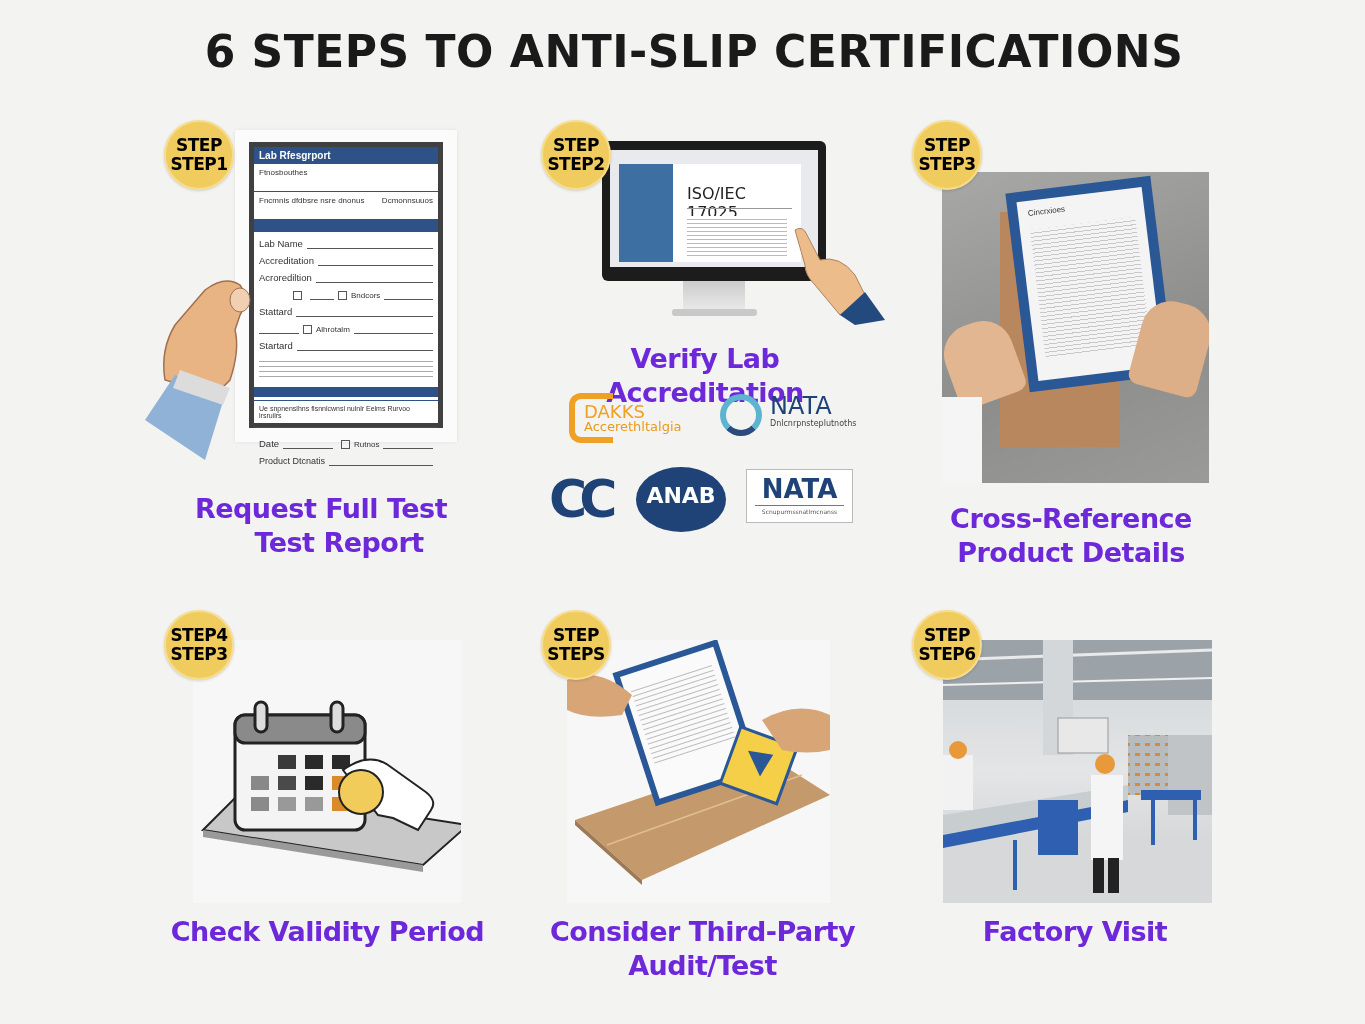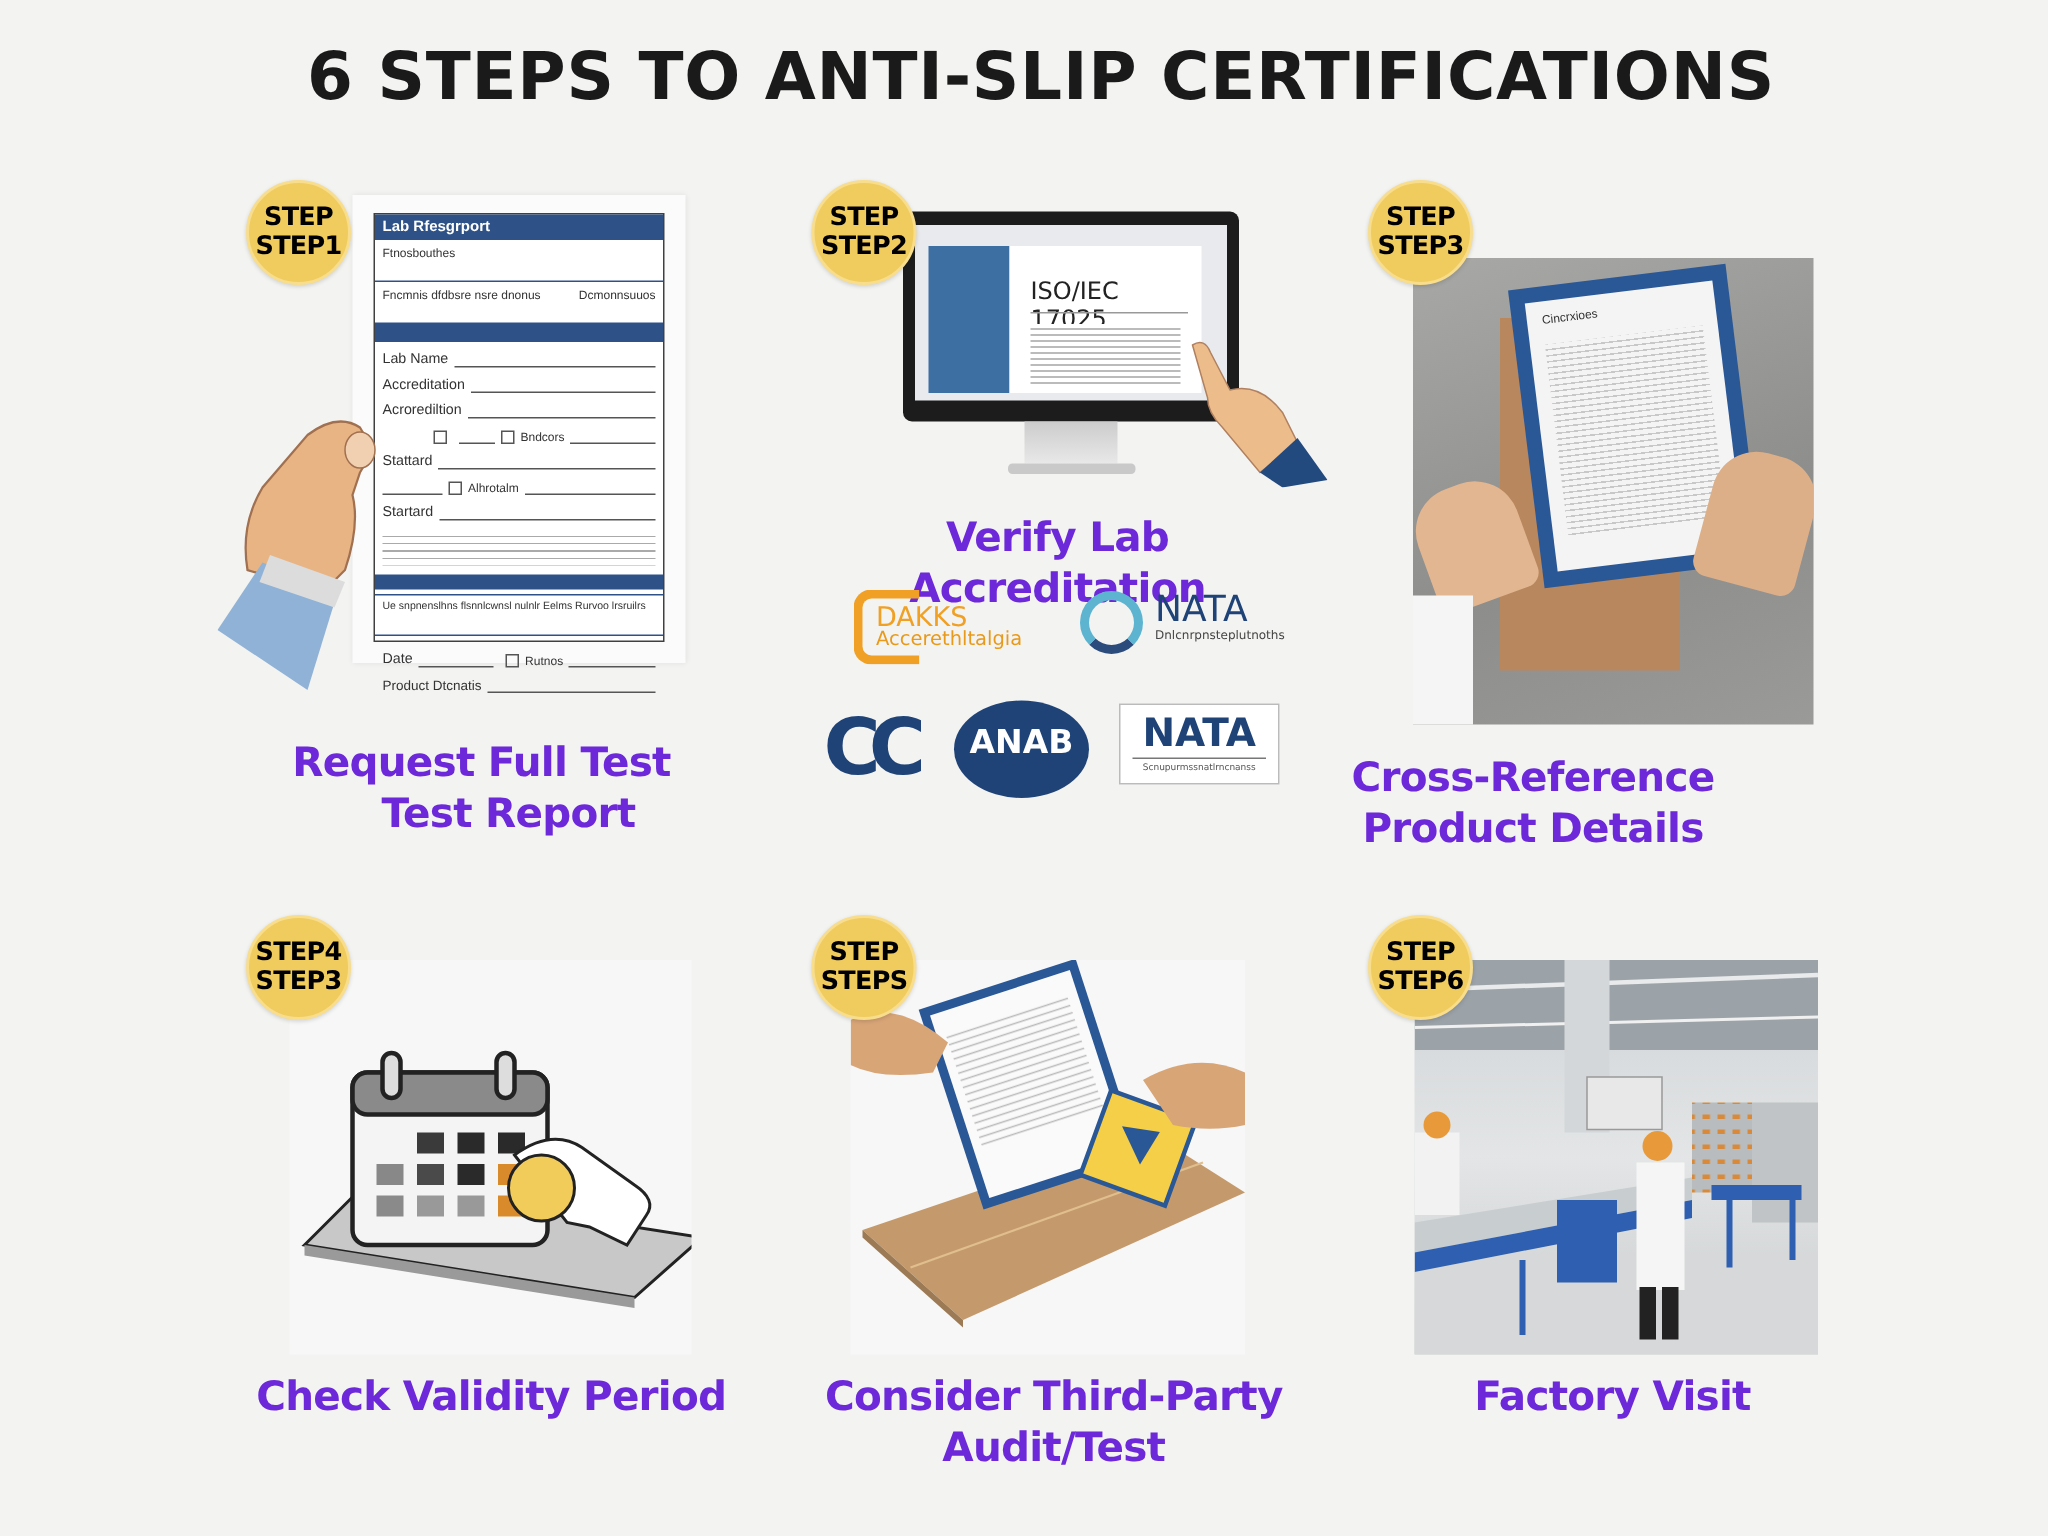--- a/index.html
+++ b/index.html
@@ -3,21 +3,21 @@
 <meta charset="utf-8">
 <style>
   * { box-sizing: border-box; margin: 0; padding: 0; }
   html, body { width: 1365px; height: 1024px; overflow: hidden; }
   body { background: #f3f3f2; font-family: "Liberation Sans", "DejaVu Sans", sans-serif; color: #141414; position: relative; }
   .title { position: absolute; left: 0; top: 26px; width: 1388px; text-align: center; font-size: 44px; font-weight: 700; letter-spacing: 0.5px; color: #1a1a1a; font-family: "DejaVu Sans", sans-serif; }
   .badge { position: absolute; width: 70px; height: 70px; border-radius: 50%; background: #f0cb5e; border: 2px solid #f7dd8c; box-shadow: 0 1px 3px rgba(0,0,0,0.15); display: flex; flex-direction: column; align-items: center; justify-content: center; font-family: "DejaVu Sans", sans-serif; font-weight: 700; font-size: 17px; line-height: 19px; color: #000000; z-index: 5; letter-spacing: -0.5px; }
   .caption { position: absolute; text-align: center; font-family: "DejaVu Sans", sans-serif; font-weight: 700; font-size: 27px; line-height: 34px; color: #6d28d9; letter-spacing: -0.5px; }
   
   .doc1 { position: absolute; left: 235px; top: 130px; width: 222px; height: 312px; background: #fbfbfb; box-shadow: 0 0 4px rgba(0,0,0,0.08); }
-  .doc1-inner { position: absolute; left: 14px; top: 12px; width: 194px; height: 286px; border: 1px solid #404040; background: #fff; font-size: 9.5px; color: #333; }
+  .doc1-inner { position: absolute; left: 14px; top: 12px; width: 194px; height: 286px; border: 5px solid #404040; background: #fff; font-size: 9.5px; color: #333; }
   .d-bar { background: #2e5288; color: #fff; font-weight: 700; font-size: 10px; padding: 3px 5px; height: 17px; }
   .d-row { border-bottom: 1px solid #2e5288; padding: 4px 5px; font-size: 8px; height: 28px; display: flex; justify-content: space-between; }
   .d-line { display: flex; align-items: flex-end; margin: 4px 5px 0 5px; height: 13px; font-size: 9.5px; }
   .d-line .fill { flex: 1; border-bottom: 1px solid #555; margin-left: 4px; height: 10px; }
   .cb { display: inline-block; width: 9px; height: 9px; border: 1px solid #555; margin: 0 4px; vertical-align: middle; }
   .hand1 { position: absolute; left: 145px; top: 270px; }
   
   .monitor { position: absolute; left: 602px; top: 141px; width: 224px; height: 140px; background: #1c1c1c; border-radius: 6px; padding: 9px 8px 14px 8px; }
   .screen { width: 100%; height: 100%; background: #e8eaee; position: relative; overflow: hidden; }
   .scr-side { position: absolute; left: 9px; top: 14px; width: 54px; height: 98px; background: #3d6fa3; }
@@ -188,21 +188,21 @@
       </div>
     </div>
     <div style="position:absolute;left:5px;top:150px;width:70px;height:80px;background:#e2b690;border-radius:30px 30px 10px 10px;transform:rotate(-20deg);"></div>
     <div style="position:absolute;left:195px;top:130px;width:70px;height:90px;background:#dcaf88;border-radius:30px 30px 10px 10px;transform:rotate(15deg);"></div>
     <div style="position:absolute;left:0;top:225px;width:40px;height:90px;background:#f5f5f5;"></div>
   </div>
   <div class="badge" style="left:912px;top:120px;">
     <span>STEP</span>
     <span>STEP3</span>
   </div>
-  <div class="caption" style="left:886px;top:502px;width:272px;">
+  <div class="caption" style="left:935px;top:502px;width:272px;">
     <div>Cross-Reference</div>
     <div>Product Details</div>
   </div>
 </section>
 
 <section>
   <div class="panel4">
     <svg width="268" height="263">
       <polygon points="10,190 50,150 275,185 230,225" fill="#c8c8c8" stroke="#222" stroke-width="2"></polygon>
       <polygon points="10,190 230,225 230,232 10,197" fill="#9a9a9a"></polygon>

